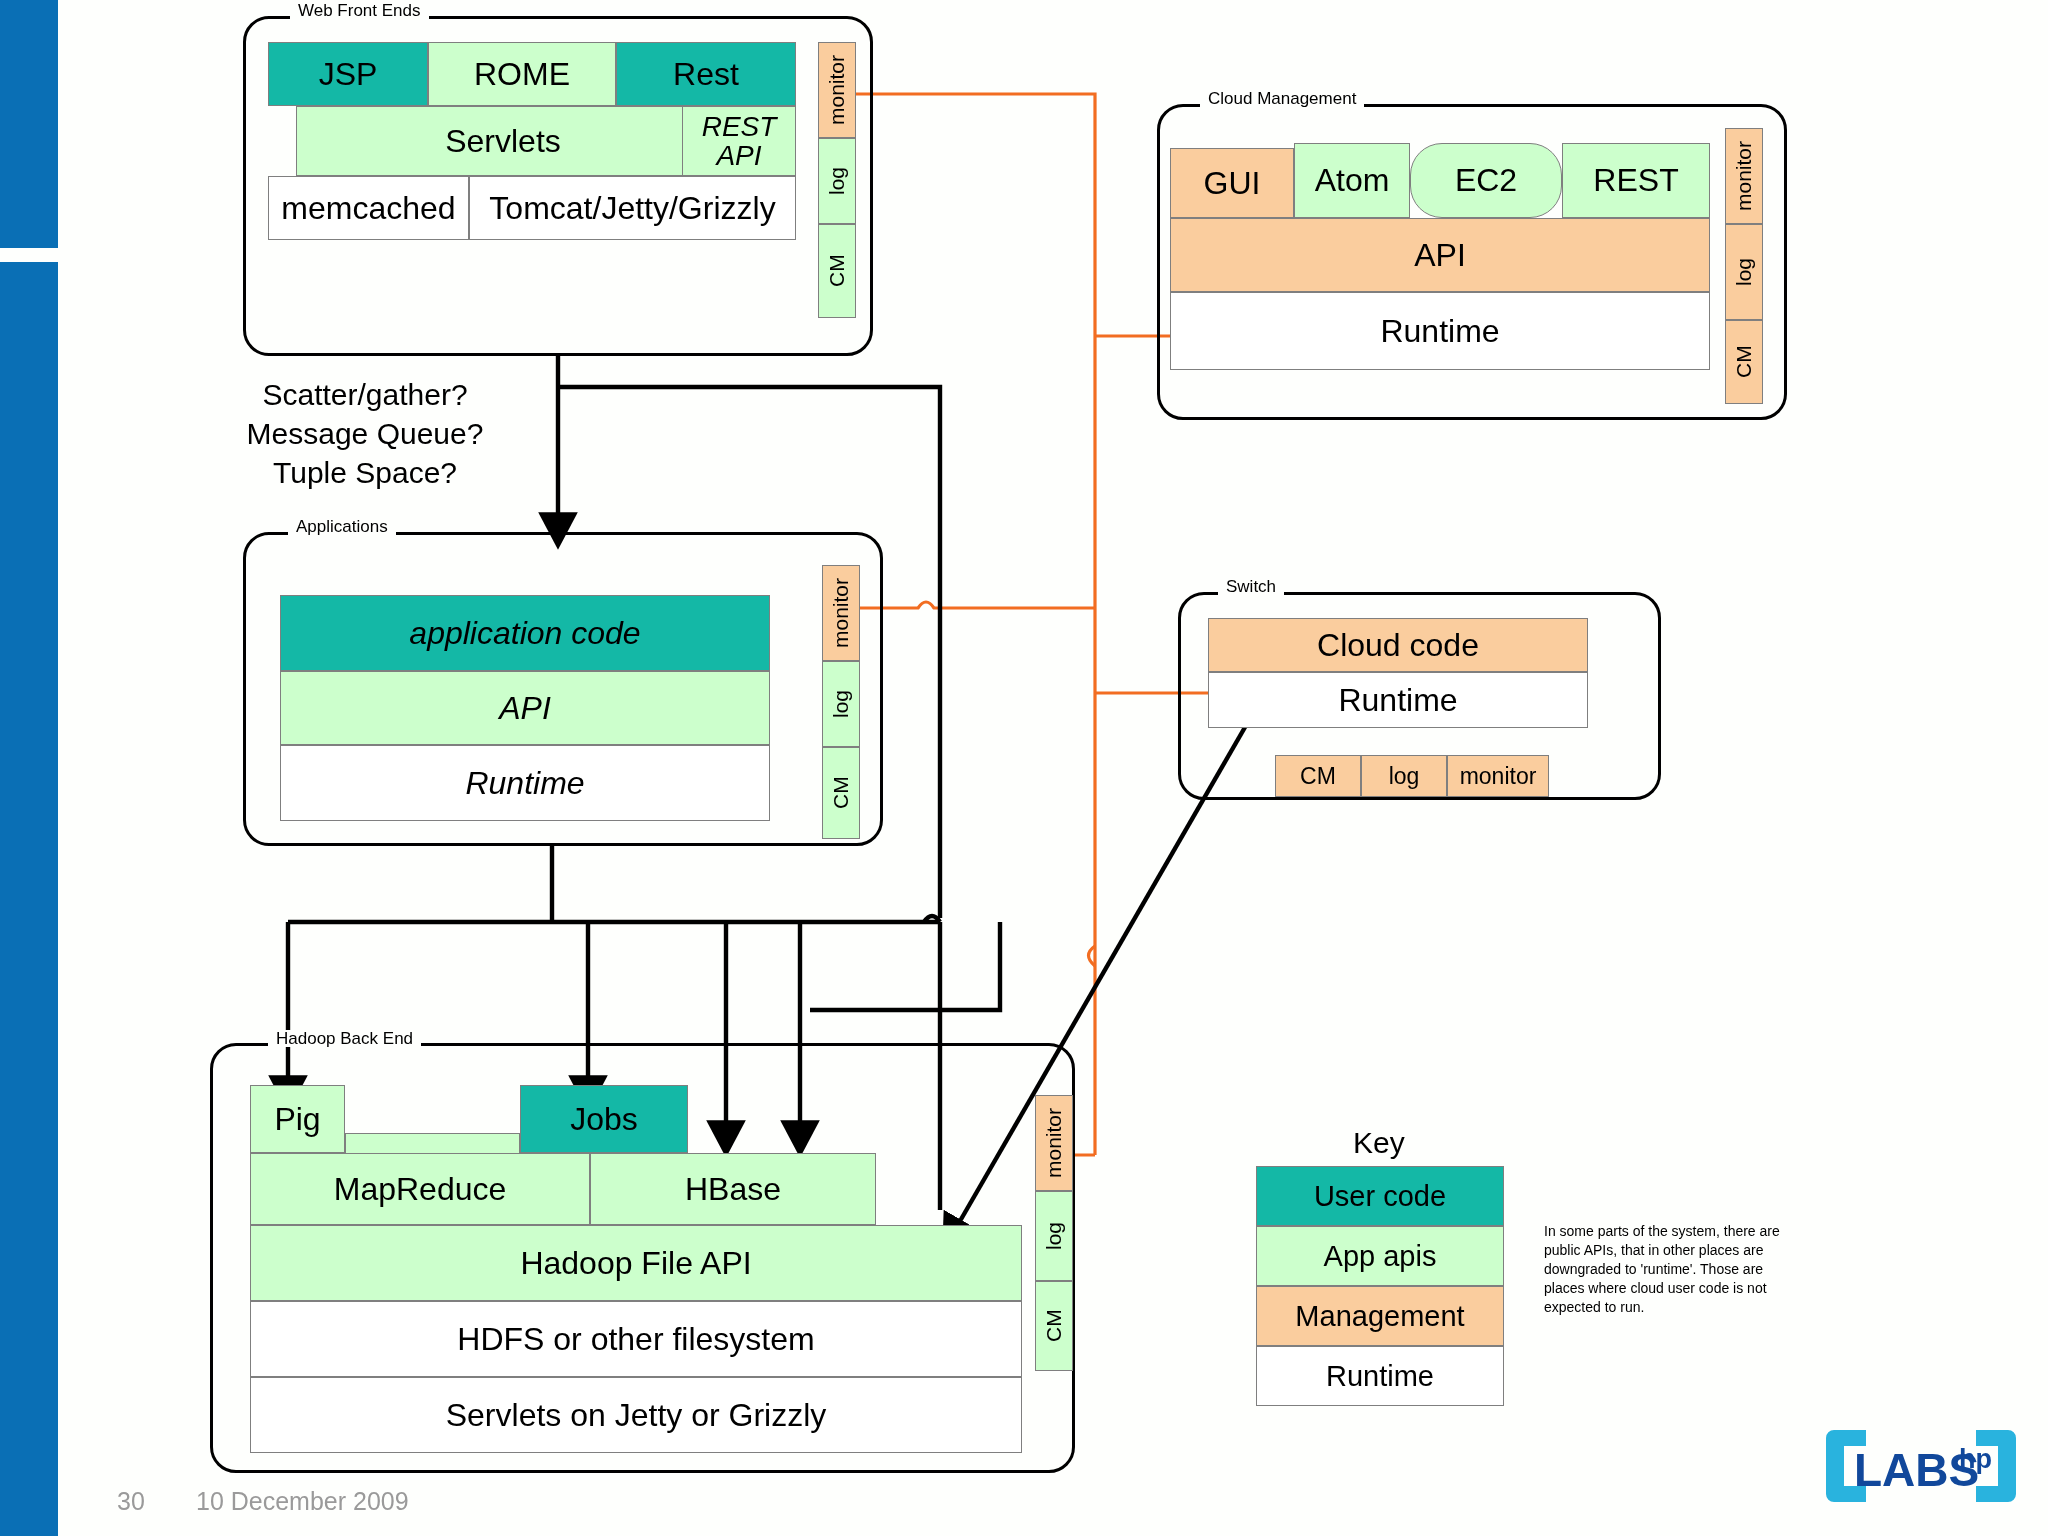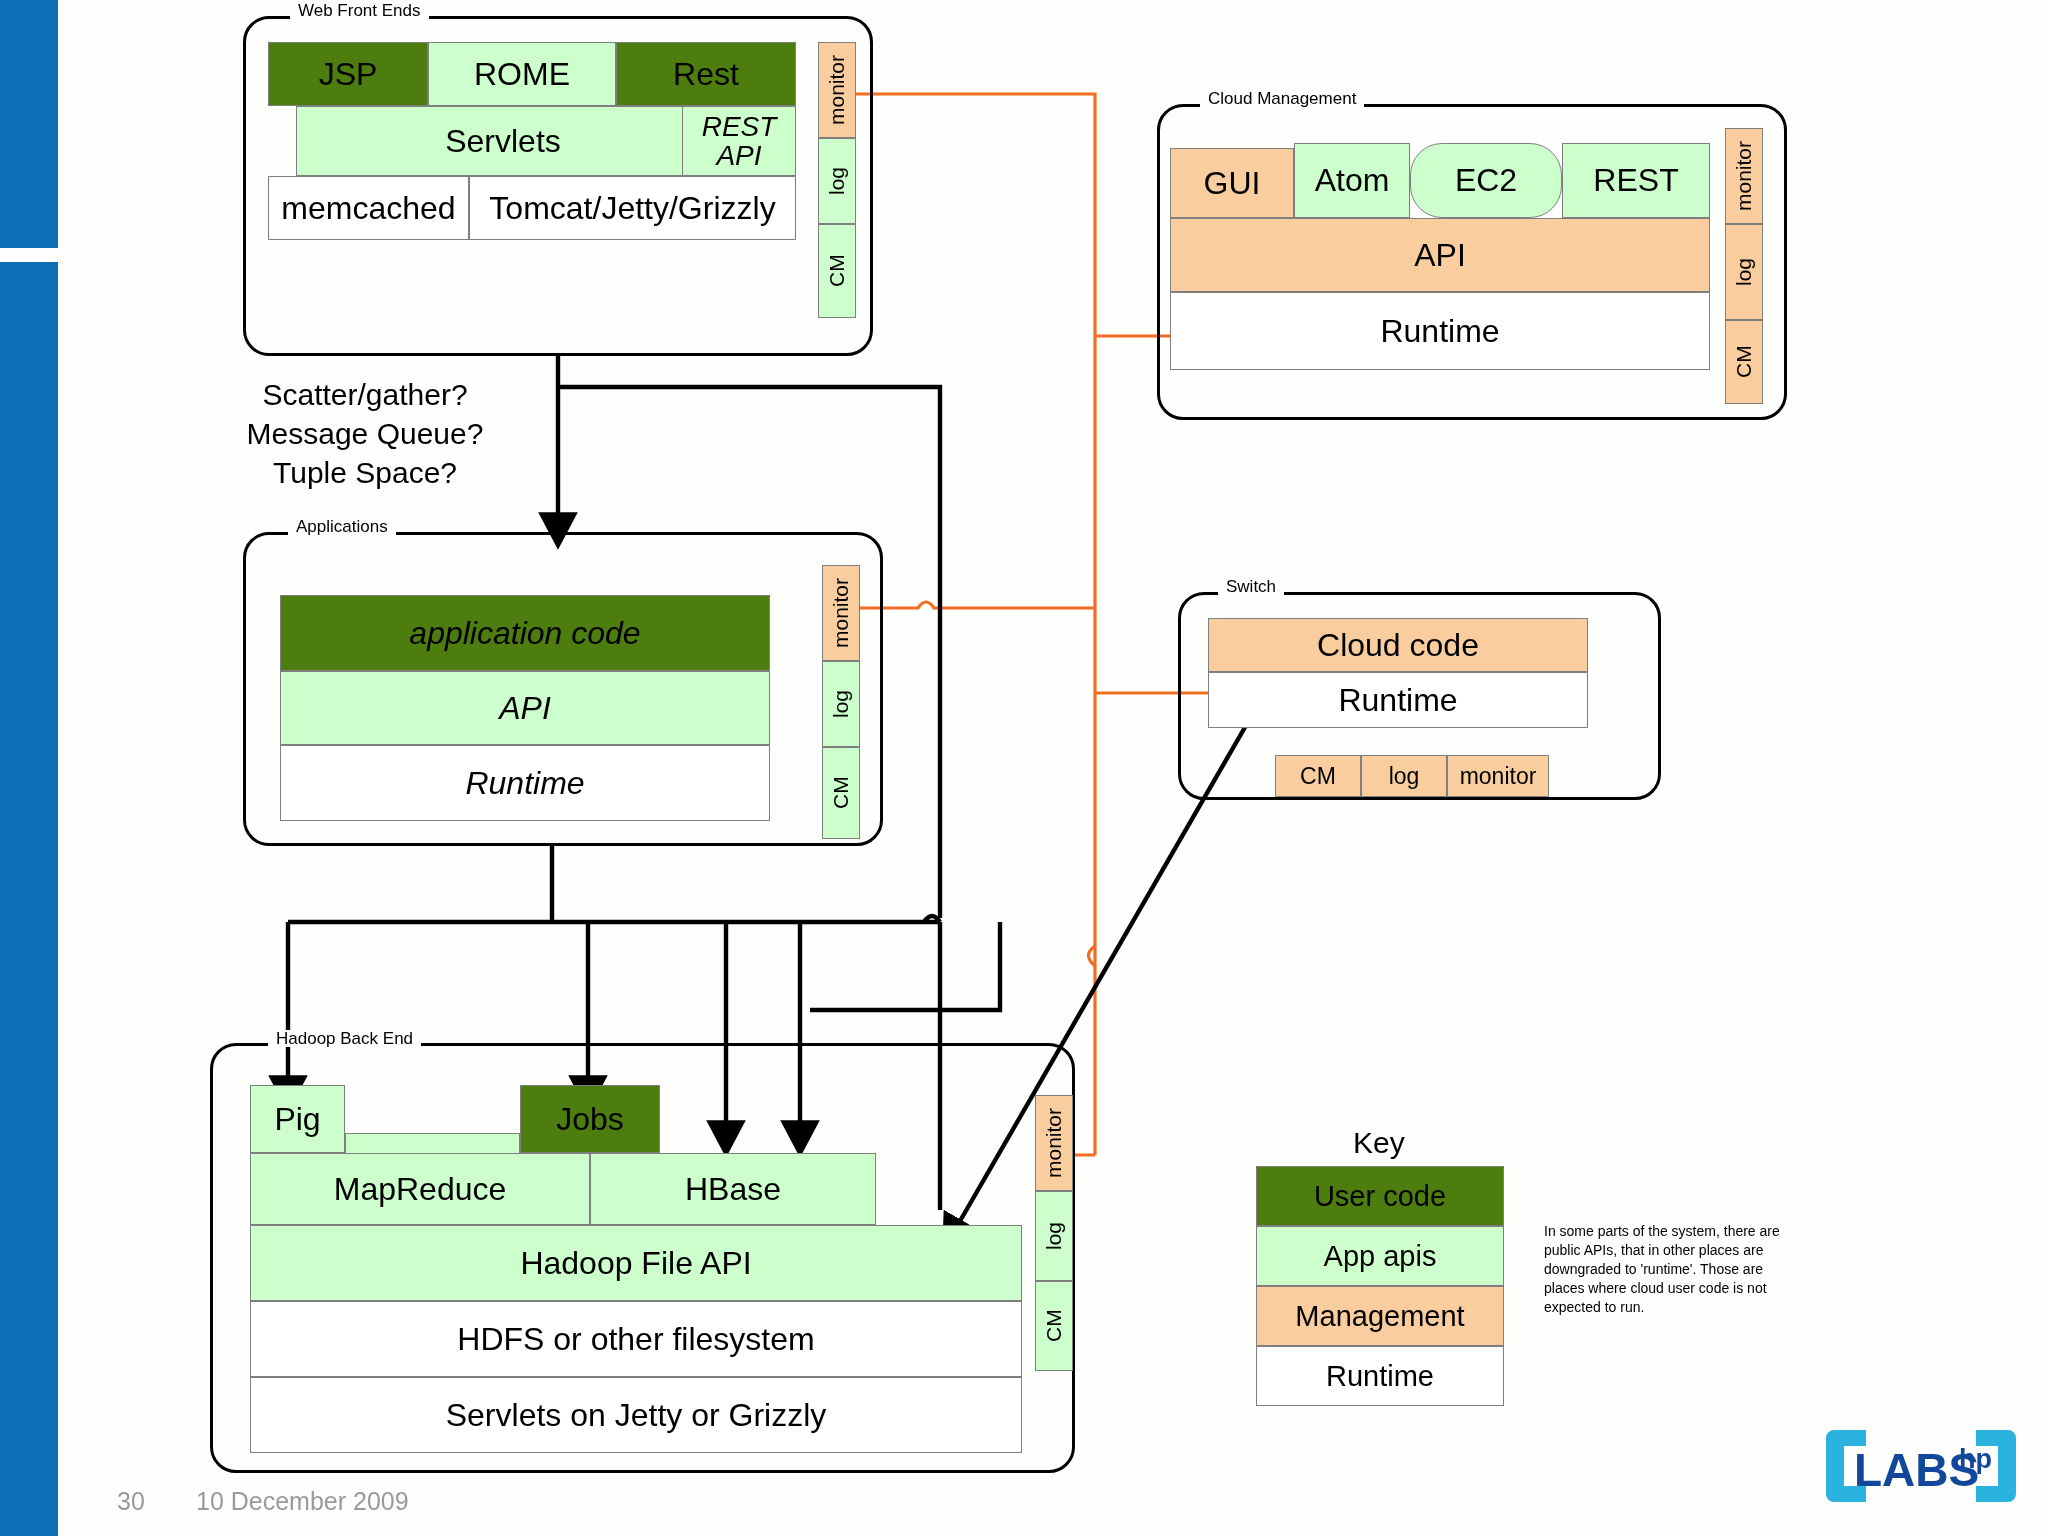--- a/index.html
+++ b/index.html
@@ -41,21 +41,21 @@
   
   .cell{
     position:absolute;
     box-sizing:border-box;
     border:1.5px solid #7F7F7F;
     display:flex;align-items:center;justify-content:center;
     font-size:32px;color:#000;
     white-space:nowrap;
     overflow:hidden;
   }
-  .c-user{background:#4d7c0f;}
+  .c-user{background:#14b8a6;}
   .c-api{background:#CCFFCC;}
   .c-mgmt{background:#FACD9E;}
   .c-run{background:#FFFFFF;}
   .italic{font-style:italic;}
 
   
   .vstrip{
     position:absolute;
     box-sizing:border-box;
     border:1.5px solid #7F7F7F;
@@ -204,21 +204,21 @@
 
 <div class="cell c-mgmt" style="left:1275px;top:755px;width:86px;height:42px;font-size:23px;">CM</div>
 <div class="cell c-mgmt" style="left:1361px;top:755px;width:86px;height:42px;font-size:23px;">log</div>
 <div class="cell c-mgmt" style="left:1447px;top:755px;width:102px;height:42px;font-size:23px;">monitor</div>
 
 <div class="group" style="left:210px;top:1043px;width:865px;height:430px;"></div>
 <div class="group-title" style="left:268px;top:1030px;">Hadoop Back End</div>
 
 <div class="cell c-api" style="left:250px;top:1085px;width:95px;height:68px;">Pig</div>
 <div class="cell c-api" style="left:345px;top:1085px;width:175px;height:68px;margin-top:48px;">Streaming</div>
-<div class="cell c-user" style="left:520px;top:1085px;width:140px;height:68px;">Jobs</div>
+<div class="cell c-user" style="left:520px;top:1085px;width:168px;height:68px;">Jobs</div>
 
 <div class="cell c-api" style="left:250px;top:1153px;width:340px;height:72px;">MapReduce</div>
 <div class="cell c-api" style="left:590px;top:1153px;width:286px;height:72px;">HBase</div>
 
 <div class="cell c-api" style="left:250px;top:1225px;width:772px;height:76px;">Hadoop File API</div>
 <div class="cell c-run" style="left:250px;top:1301px;width:772px;height:76px;">HDFS or other filesystem</div>
 <div class="cell c-run" style="left:250px;top:1377px;width:772px;height:76px;">Servlets on Jetty or Grizzly</div>
 
 <div class="vstrip c-mgmt" style="left:1035px;top:1095px;width:38px;height:96px;">monitor</div>
 <div class="vstrip c-api" style="left:1035px;top:1191px;width:38px;height:90px;">log</div>

